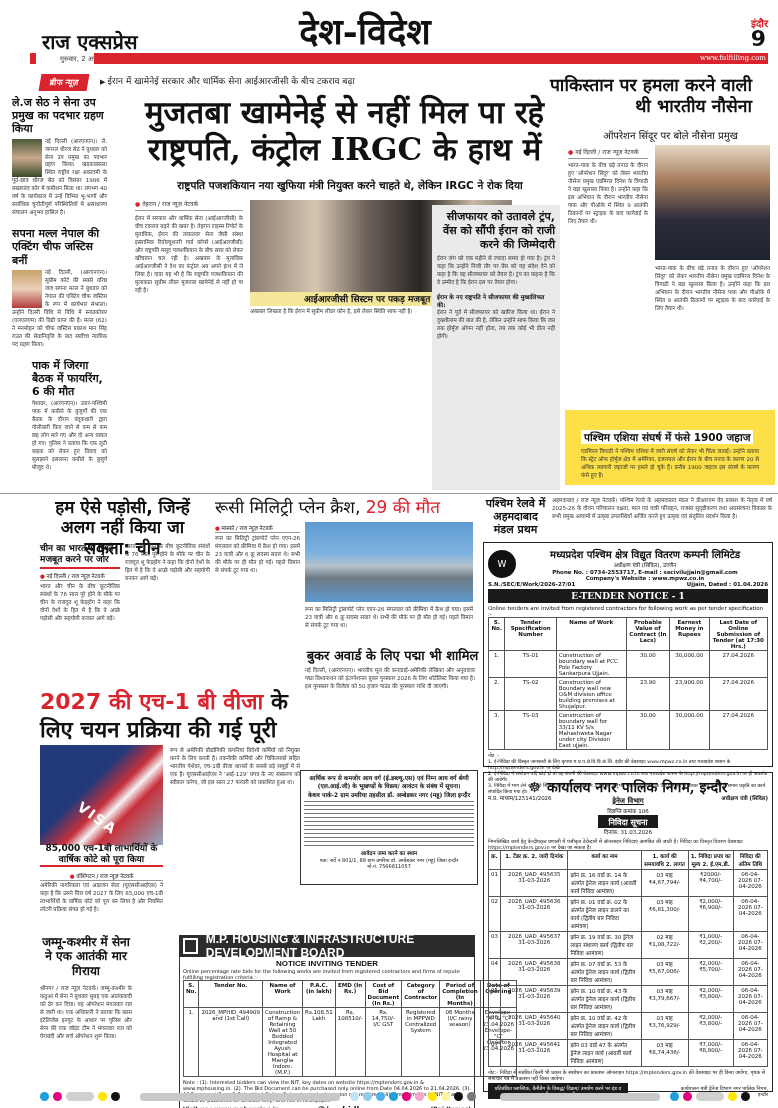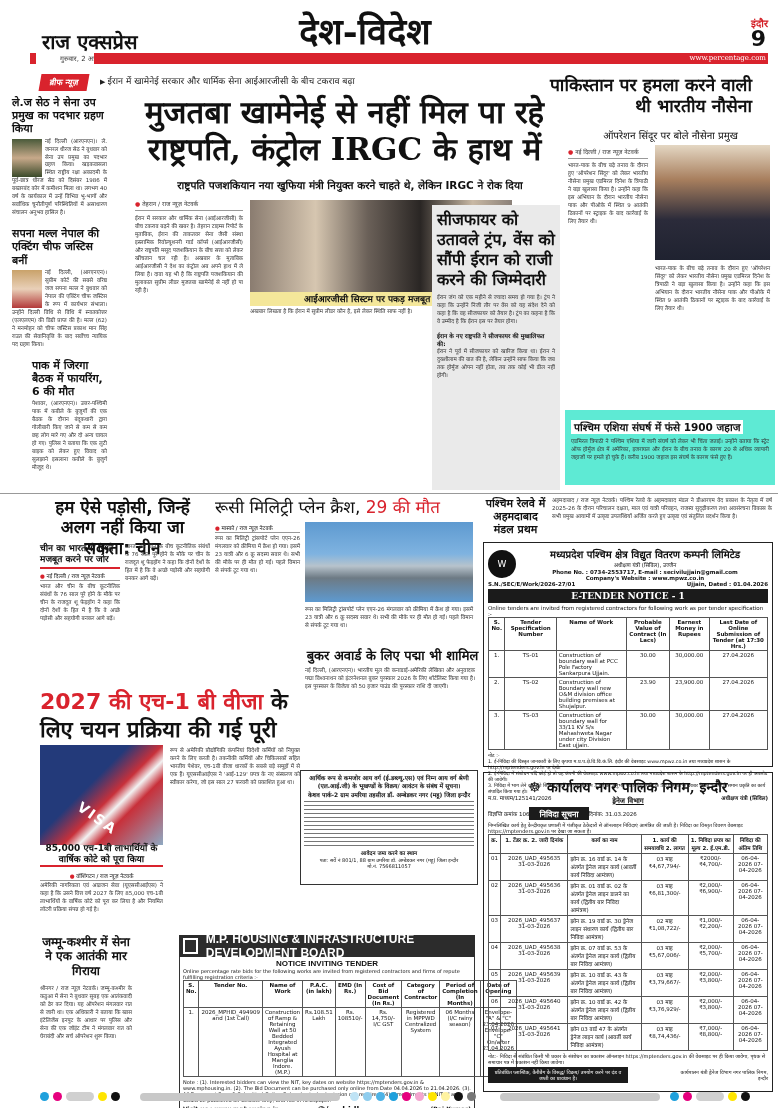--- a/index.html
+++ b/index.html
@@ -17,24 +17,24 @@
   .kicker { left: 100px; top: 74px; font-size: 9px; color: #222; }
   .kicker::before { content: "▶ "; font-size: 7px; }
   .col-text { font-size: 5.5px; line-height: 1.45; color: #333; text-align: justify; }
   .brief-head { font-size: 11px; font-weight: bold; line-height: 1.2; color: #111; }
   .dot { color: #d9232d; }
   .main-head { left: 132px; top: 94px; width: 425px; text-align: center; font-size: 31px; font-weight: bold; line-height: 1.2; font-family: "DejaVu Serif", serif; }
   .main-sub { left: 140px; top: 178px; width: 420px; text-align: center; font-size: 10.5px; font-weight: bold; }
   .photo { background: linear-gradient(135deg,#7a6d63 0%,#c9b9a6 40%,#3f3833 70%,#a59b8f 100%); }
   .caption-bar { left: 250px; top: 292px; width: 262px; height: 14px; background: #f4e79a; text-align: center; font-size: 9px; font-weight: bold; line-height: 14px; }
   .side-box { background: #eaeaea; padding: 5px; }
-  .side-head { font-size: 16px; font-weight: bold; line-height: 1.25; }
+  .side-head { font-size: 11px; font-weight: bold; line-height: 1.25; text-align: right; }
   .right-head { left: 542px; top: 75px; width: 210px; text-align: right; font-size: 17.5px; font-weight: bold; line-height: 1.2; }
   .right-sub { left: 568px; top: 128px; width: 205px; text-align: center; font-size: 10px; }
-  .grey-box { left: 565px; top: 410px; width: 210px; height: 75px; background: #5eead4; padding: 6px; }
+  .grey-box { left: 565px; top: 410px; width: 210px; height: 75px; background: #fde047; padding: 16px; }
   .grey-box-head { font-size: 10.5px; font-weight: bold; background: #fff; display: inline-block; padding: 0 3px; }
   .sec-head { font-size: 17px; font-weight: bold; line-height: 1.2; }
   .red { color: #d9232d; }
   .tender-box { border: 1px solid #222; padding: 4px; }
   table { border-collapse: collapse; width: 100%; }
   td, th { border: 1px solid #555; font-size: 5.5px; padding: 1px 2px; vertical-align: top; text-align: center; }
   th { font-weight: bold; }
   .black-bar { background: #1b1b1b; color: #fff; text-align: center; font-weight: bold; font-family: "DejaVu Serif", serif; }
   .ad-title-dark { background: #2c2c2c; color: #fff; font-weight: bold; font-family: "Liberation Sans", sans-serif; }
   .dots { display: flex; gap: 4px; align-items: center; }
@@ -44,21 +44,21 @@
 </head>
 <body>
 
 <div class="abs brand">राज एक्सप्रेस</div>
 <div class="abs dateline">गुरुवार, 2 अप्रैल, 2026</div>
 <div class="abs masthead">देश-विदेश</div>
 <div class="abs city">इंदौर</div>
 <div class="abs pageno">9</div>
 <div class="abs redbar-left"></div>
 <div class="abs redbar"></div>
-<div class="abs website">www.percentage.com</div>
+<div class="abs website">www.fulfilling.com</div>
 
 <div class="abs brief-tag">ब्रीफ न्यूज़</div>
 <div class="abs" style="left:12px; top:96px; width:95px;">
   <div>
     <div class="brief-head">ले.ज सेठ ने सेना उप प्रमुख का पदभार ग्रहण किया</div>
     <div class="photo" style="width:30px;height:38px;float:left;margin:3px 3px 0 0;background:linear-gradient(180deg,#4a5a3a,#c7a98a 50%,#3a4a2a);"></div>
     <div class="col-text" style="margin-top:2px;">नई दिल्ली (आरएनएन)। ले. जनरल धीरज सेठ ने बुधवार को सेना उप प्रमुख का पदभार ग्रहण किया। खड़कवासला स्थित राष्ट्रीय रक्षा अकादमी के पूर्व-छात्र धीरज सेठ को दिसंबर 1986 में बख्तरबंद कोर में कमीशन मिला था। लगभग 40 वर्ष के कार्यकाल में उन्हें विभिन्न भू-भागों और सर्वाधिक चुनौतीपूर्ण परिस्थितियों में असाधारण संचालन अनुभव हासिल है।</div>
   </div>
   <div style="margin-top:10px;">
     <div class="brief-head">सपना मल्ल नेपाल की एक्टिंग चीफ जस्टिस बनीं</div>
@@ -266,21 +266,21 @@
     <span style="font-weight:bold;">अधीक्षण यंत्री (सिविल)</span>
   </div>
 </div>
 
 <div class="abs tender-box" style="left:483px; top:772px; width:290px; height:320px;">
   <div style="display:flex;align-items:center;justify-content:center;">
     <span style="font-size:14px;margin-right:6px;">☸</span>
     <span style="font-size:14px;font-weight:bold;font-family:'DejaVu Serif',serif;">कार्यालय नगर पालिक निगम, इन्दौर</span>
   </div>
   <div style="text-align:center;font-size:7px;font-weight:bold;text-decoration:underline;">ड्रेनेज विभाग</div>
-  <div style="display:flex;justify-content:flex-start;align-items:center;font-size:5.5px;margin:2px 0;">
+  <div style="display:flex;justify-content:flex-start;align-items:center;font-size:5.5px;margin:2px 0;flex-direction:column;">
     <span>विज्ञप्ति क्रमांक 106</span>
     <span class="black-bar" style="font-size:8px;padding:1px 10px;">निविदा सूचना</span>
     <span>दिनांक: 31.03.2026</span>
   </div>
   <div style="font-size:5px;">निम्नलिखित कार्य हेतु केन्द्रीयकृत प्रणाली में पंजीकृत ठेकेदारों से ऑनलाइन निविदाएं आमंत्रित की जाती है। निविदा का विस्तृत विवरण वेबसाइट https://mptenders.gov.in पर देखा जा सकता है।</div>
   <table>
     <thead>
         <tr>
       <th>क्र.</th>
       <th>1. टेंडर क्र. 2. जारी दिनांक</th>

